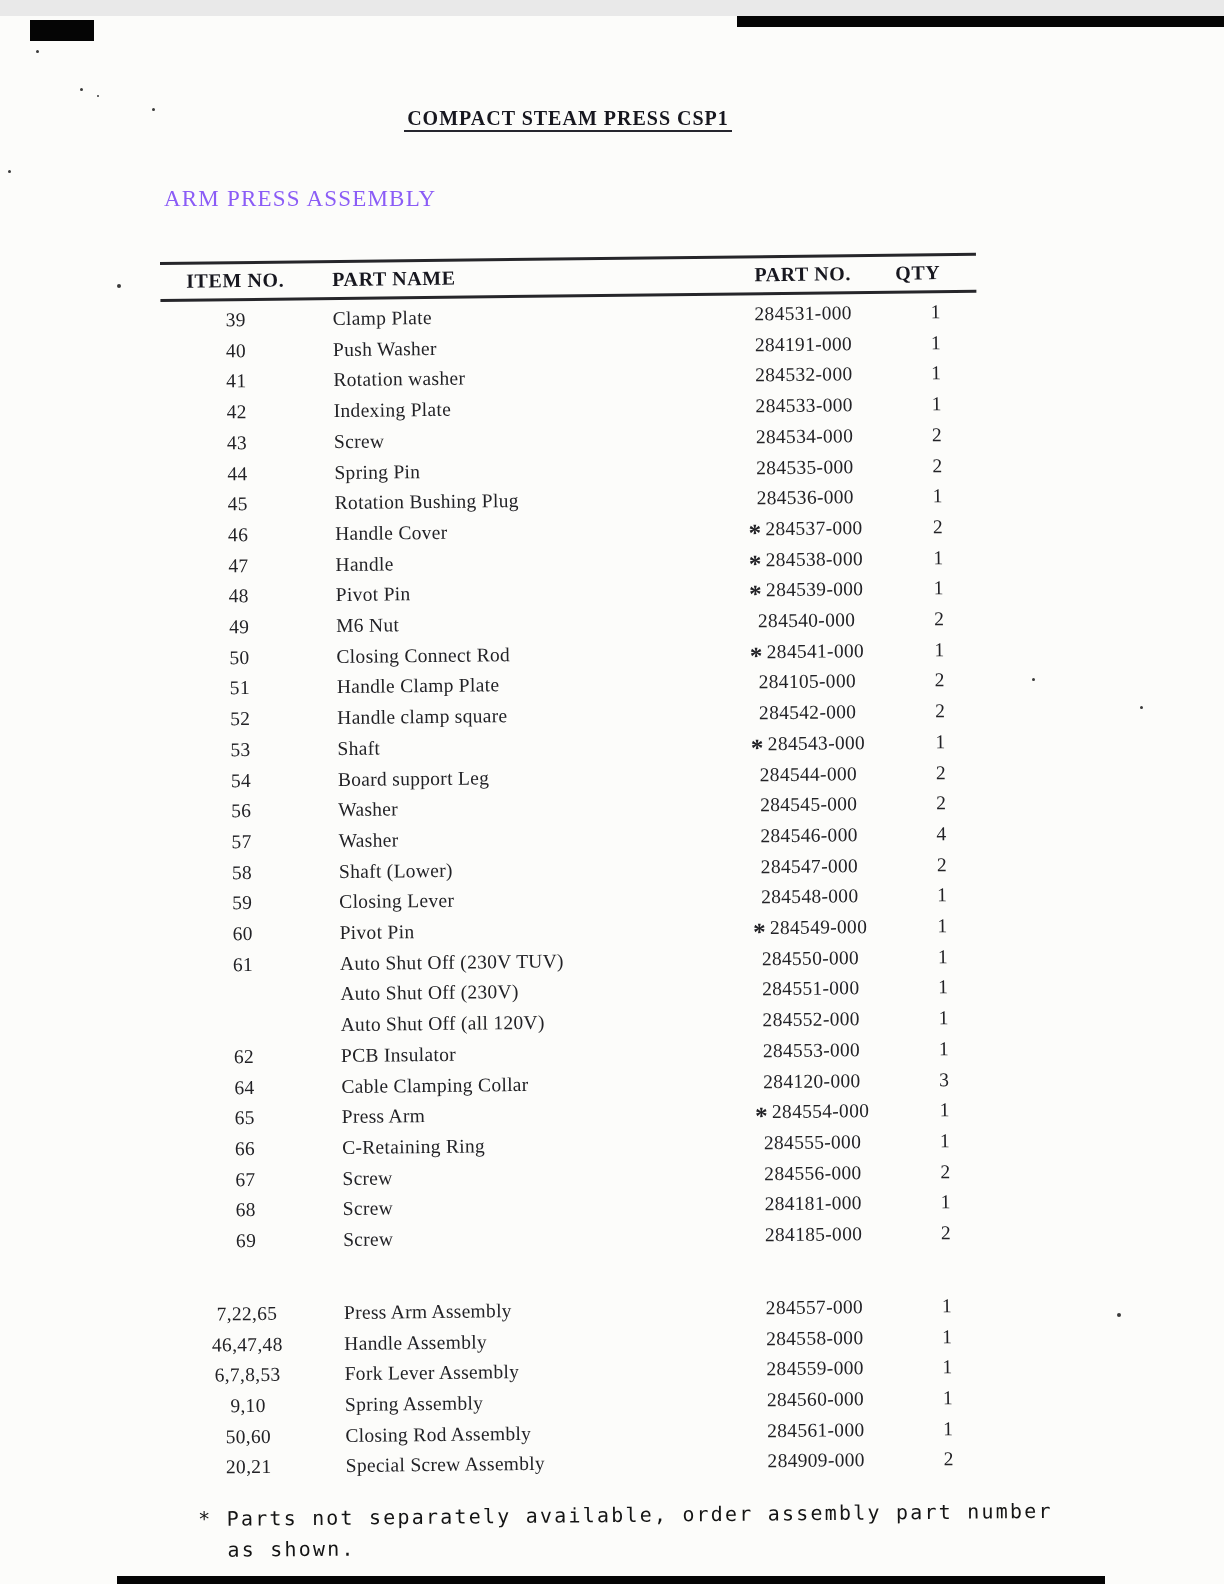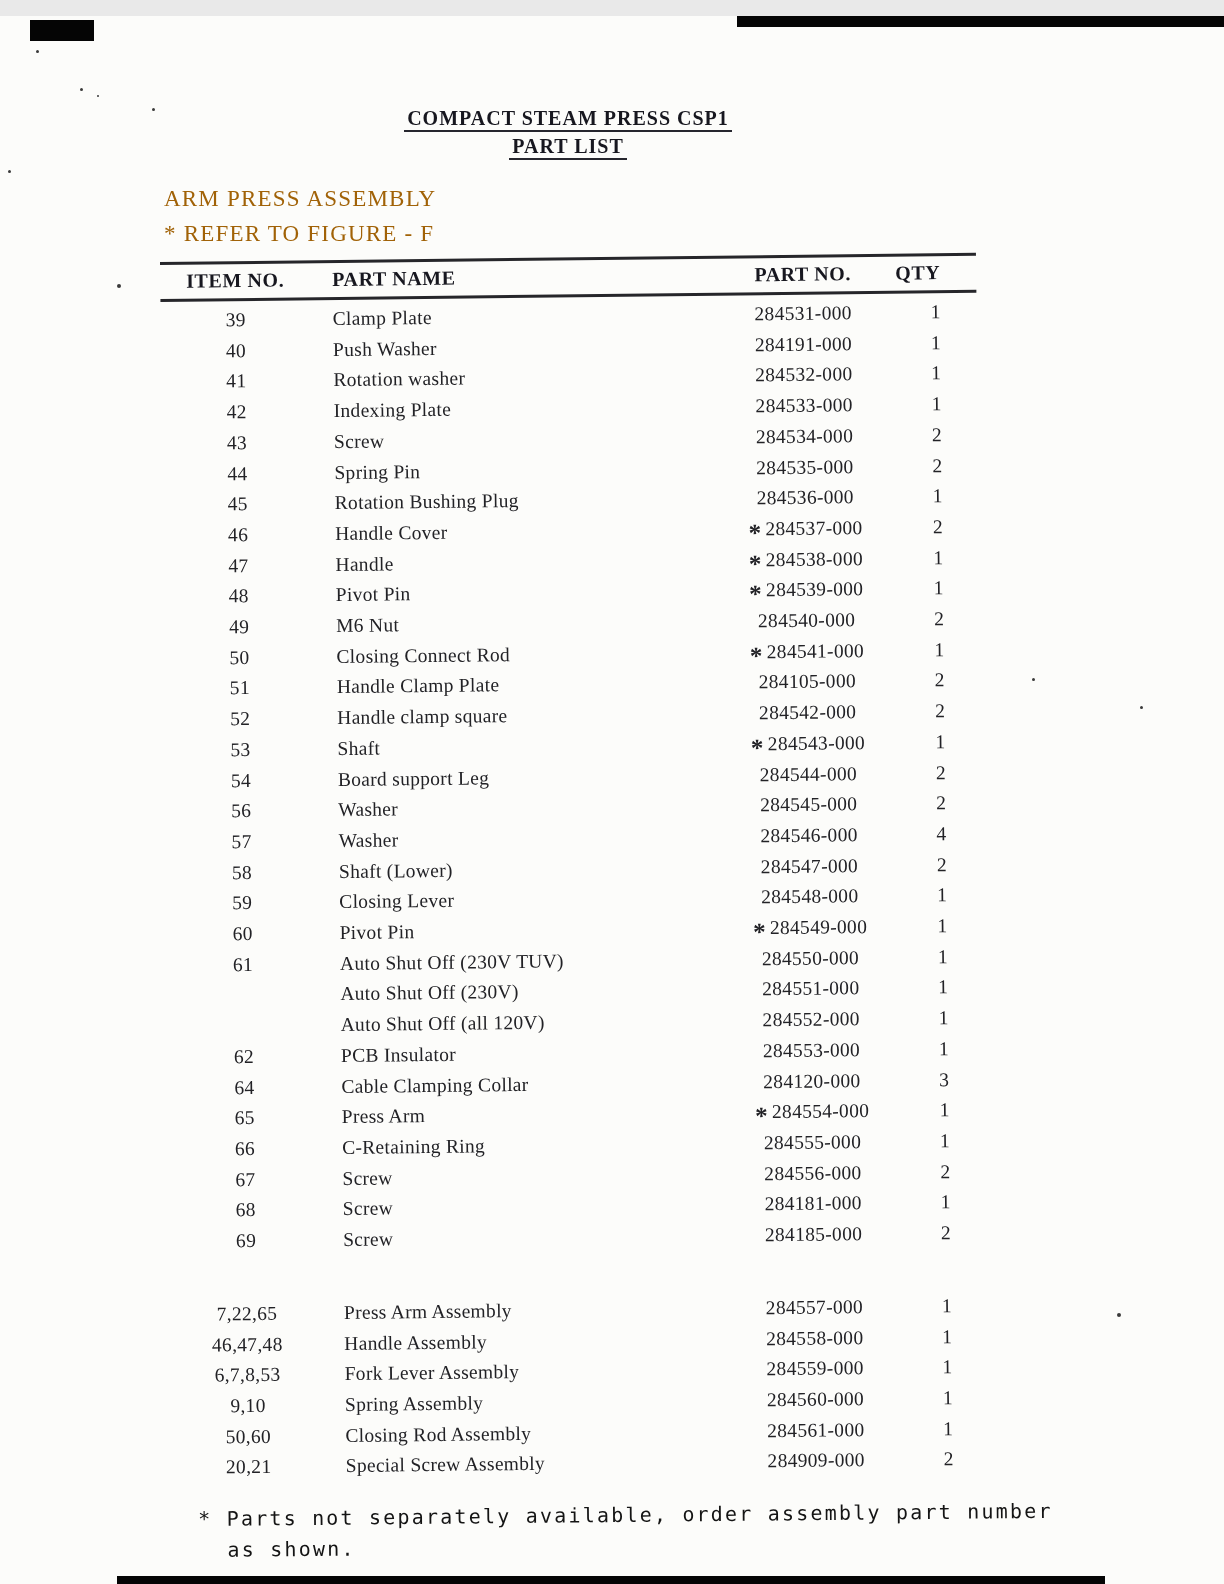--- a/index.html
+++ b/index.html
@@ -20,21 +20,21 @@
   .bar-top-right { left:737px; top:0;      width:487px; height:11px; }
   .bar-bottom    { left:117px; top:1560px; width:988px; height:13px; }
   .speck { position:absolute; background:#3a3a3a; border-radius:50%; }
 
   
   .title-block { position:absolute; top:88px; left:160px; width:816px; text-align:center; }
   .title-line  { line-height:28px; font-size:20px; font-weight:600; letter-spacing:1px; color:#17171f; }
   .underlined  { border-bottom:2px solid #26262e; padding:0 3px 1px 3px; }
 
   
-  .section-block { position:absolute; top:165px; left:164px; font-size:23px; line-height:35px; letter-spacing:1.2px; color:#a16207; }
+  .section-block { position:absolute; top:165px; left:164px; font-size:23px; line-height:35px; letter-spacing:1.2px; color:#8b5cf6; }
 
   
   .table-wrap { position:absolute; top:246px; left:160px; width:816px;
                 transform:rotate(-0.65deg); transform-origin:0 0; }
   .rule { height:3px; background:#26262a; }
   .thead { display:grid; grid-template-columns:150px 400px 185px 80px;
            font-size:20px; font-weight:600; letter-spacing:0.6px;
            padding:5px 0 6px 0; color:#17171f; }
   .h-item { text-align:center; }
   .h-name { text-align:left; padding-left:22px; }
@@ -72,26 +72,24 @@
   <div class="speck" style="left:97px;  top:79px;   width:2px; height:2px;"></div>
   <div class="speck" style="left:152px; top:92px;   width:3px; height:3px;"></div>
   <div class="speck" style="left:8px;   top:154px;  width:3px; height:3px;"></div>
   <div class="speck" style="left:117px; top:268px;  width:4px; height:4px;"></div>
   <div class="speck" style="left:1032px;top:662px;  width:3px; height:3px;"></div>
   <div class="speck" style="left:1140px;top:690px;  width:3px; height:3px;"></div>
   <div class="speck" style="left:1117px;top:1297px; width:4px; height:4px;"></div>
 
   <div class="title-block">
     <div class="title-line"><span class="underlined">COMPACT STEAM PRESS CSP1</span></div>
-    <div class="title-line"><span class="underlined">PART LIST</span></div>
   </div>
 
   <div class="section-block">
     <div>ARM PRESS ASSEMBLY</div>
-    <div>* REFER TO FIGURE - F</div>
   </div>
 
   <div class="table-wrap">
     <div class="rule"></div>
     <div class="thead">
       <div class="h-item">ITEM NO.</div>
       <div class="h-name">PART NAME</div>
       <div class="h-part">PART NO.</div>
       <div class="h-qty">QTY</div>
     </div>

